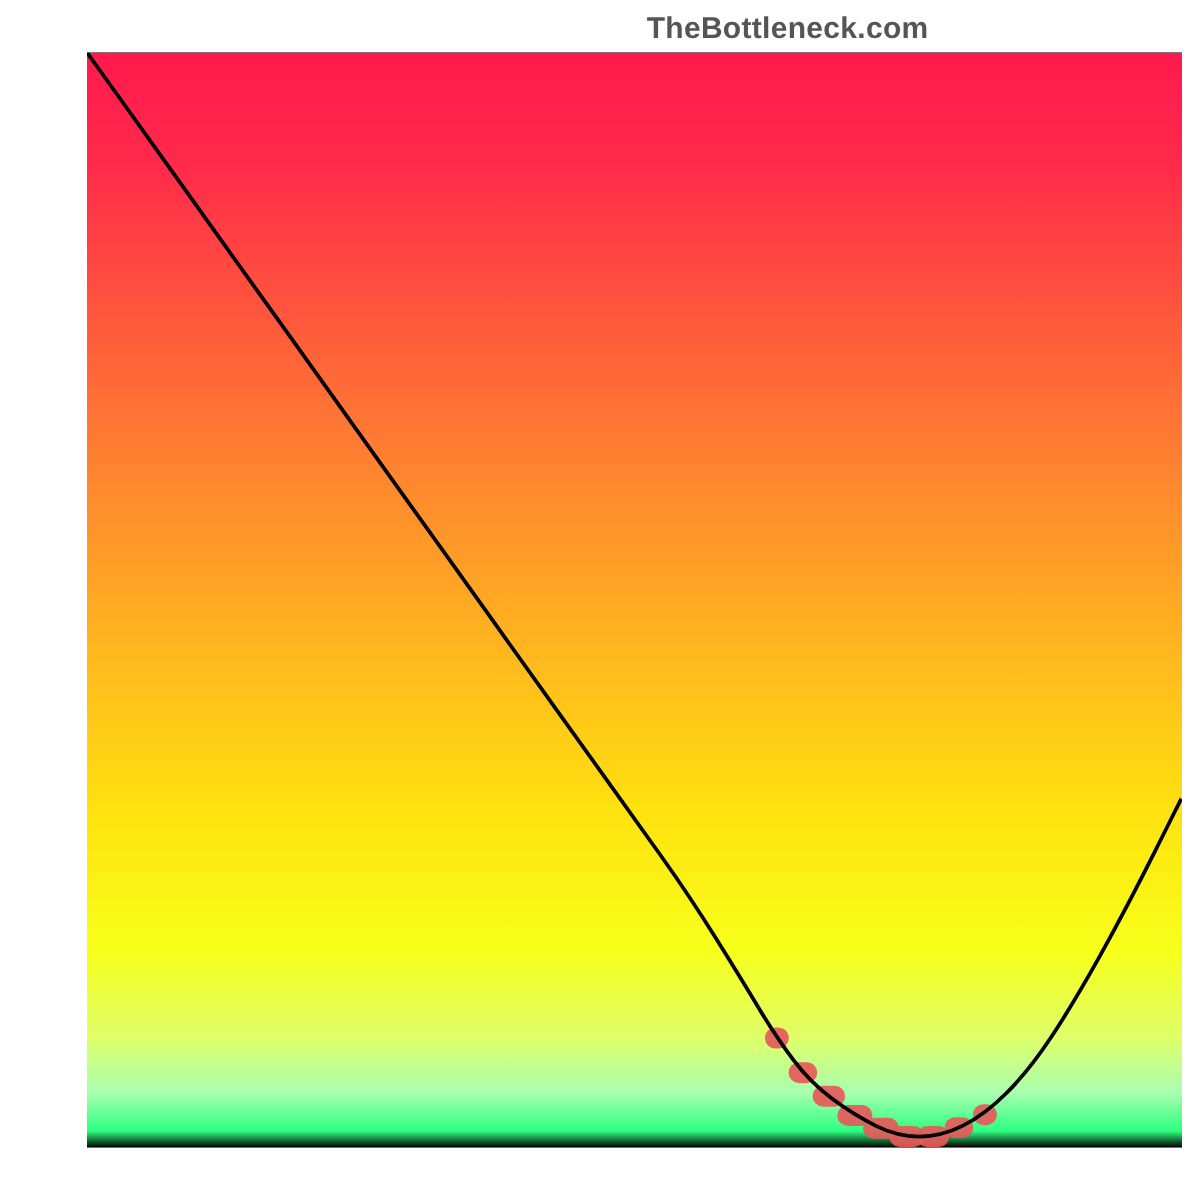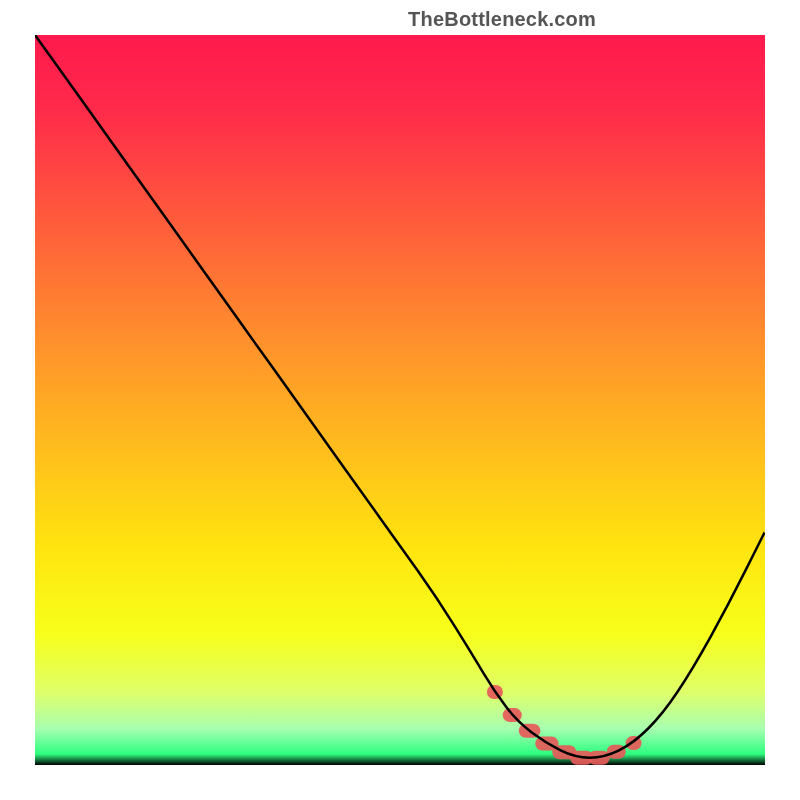--- a/index.html
+++ b/index.html
@@ -8,20 +8,21 @@
     background: #ffffff;
     width: 800px;
     height: 800px;
     overflow: hidden;
     position: relative;
   }
   .chart-container {
     position: relative;
     width: 632px;
     height: 800px;
+    margin-left: 23px;
   }
   .plot-area {
     position: absolute;
     left: 35px;
     top: 35px;
     width: 730px;
     height: 730px;
     background: black;
     overflow: hidden;
   }

